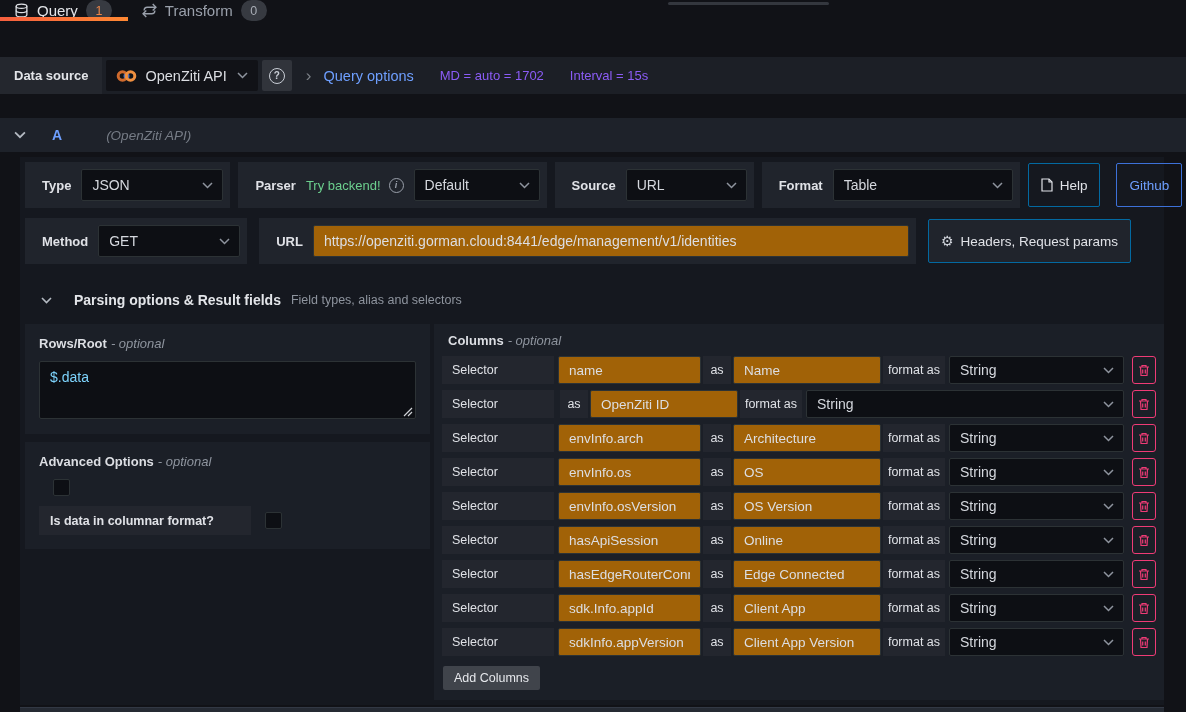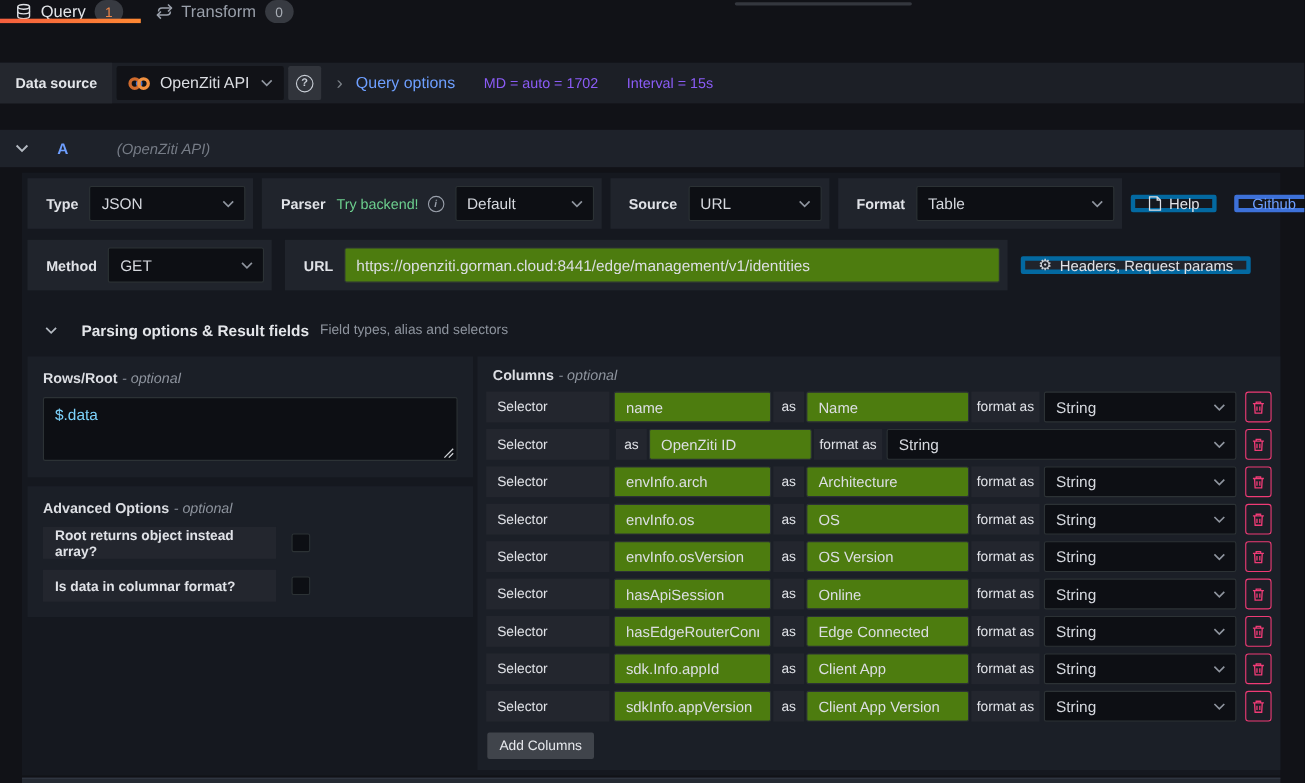--- a/index.html
+++ b/index.html
@@ -55,25 +55,25 @@
     display:flex; align-items:center; justify-content:center; font-size:9px; font-style:italic; font-weight:700;
     margin-right:10px; }
   .select { height:32px; background:#0d0f14; border:1px solid #2c3235; border-radius:2px;
     display:flex; align-items:center; justify-content:space-between; padding:0 9px 0 10px;
     color:#d5d8de; font-size:14px; cursor:pointer; }
   .select .chev { color:#8e949e; display:flex; }
   .sel-type,.sel-method { width:142px;text-align:right; }
   .sel-parser { width:126px; }
   .sel-source { width:121px; }
   .sel-format { width:180px; }
-  .tin { height:32px; background:#4d7c0f; border:1px solid #2c3235; border-radius:2px;
+  .tin { height:32px; background:#a16207; border:1px solid #2c3235; border-radius:2px;
     color:#dcdee3; font-size:14px; padding:0 10px; font-family:"Liberation Sans",sans-serif; outline:none; }
   .url-input { width:596px; }
-  .btn { height:16px; display:inline-flex; align-items:center; gap:7px; padding:0 12px; border-radius:2px;
-    background:transparent; border:4px solid #0369a1; color:#e0e2e7; font-size:13.5px; cursor:pointer;
+  .btn { height:44px; display:inline-flex; align-items:center; gap:7px; padding:0 12px; border-radius:2px;
+    background:transparent; border:1px solid #0369a1; color:#e0e2e7; font-size:13.5px; cursor:pointer;
     font-family:"Liberation Sans",sans-serif; }
   .btn-github { border-color:#3d71d9; color:#6e9fff; margin-left:8px; margin-right:66px; }
   .btn-help { margin-left:auto; }
   .btn-headers { margin-left:0; background:#20242c; }
   .gear-glyph { font-size:14px; color:#cfd3da; font-family:"DejaVu Sans",sans-serif; }
   
   .sectionhead { margin-top:26px; display:flex; align-items:center; padding-left:16px; height:20px; }
   .sectionhead .title { margin-left:22px; font-weight:700; font-size:14px; color:#e3e5e9; }
   .sectionhead .subtitle { margin-left:10px; color:#8e949e; font-size:12.5px; }
   .content { display:flex; gap:4px; margin-top:14px; align-items:flex-start; }
@@ -298,21 +298,20 @@
             </span>
           </div>
         </div>
 
         <div class="card card-adv">
           <div class="card-hd">
             <span>Advanced Options</span><span class="opt">- optional</span>
           </div>
           <div id="adv-rows">
   <div class="adv-row">
-    <div class="adv-chip">Root returns object instead array?</div>
     <span class="checkbox"></span>
   </div>
 
   <div class="adv-row">
     <div class="adv-chip">Is data in columnar format?</div>
     <span class="checkbox"></span>
   </div>
 </div>
         </div>
       </div>

